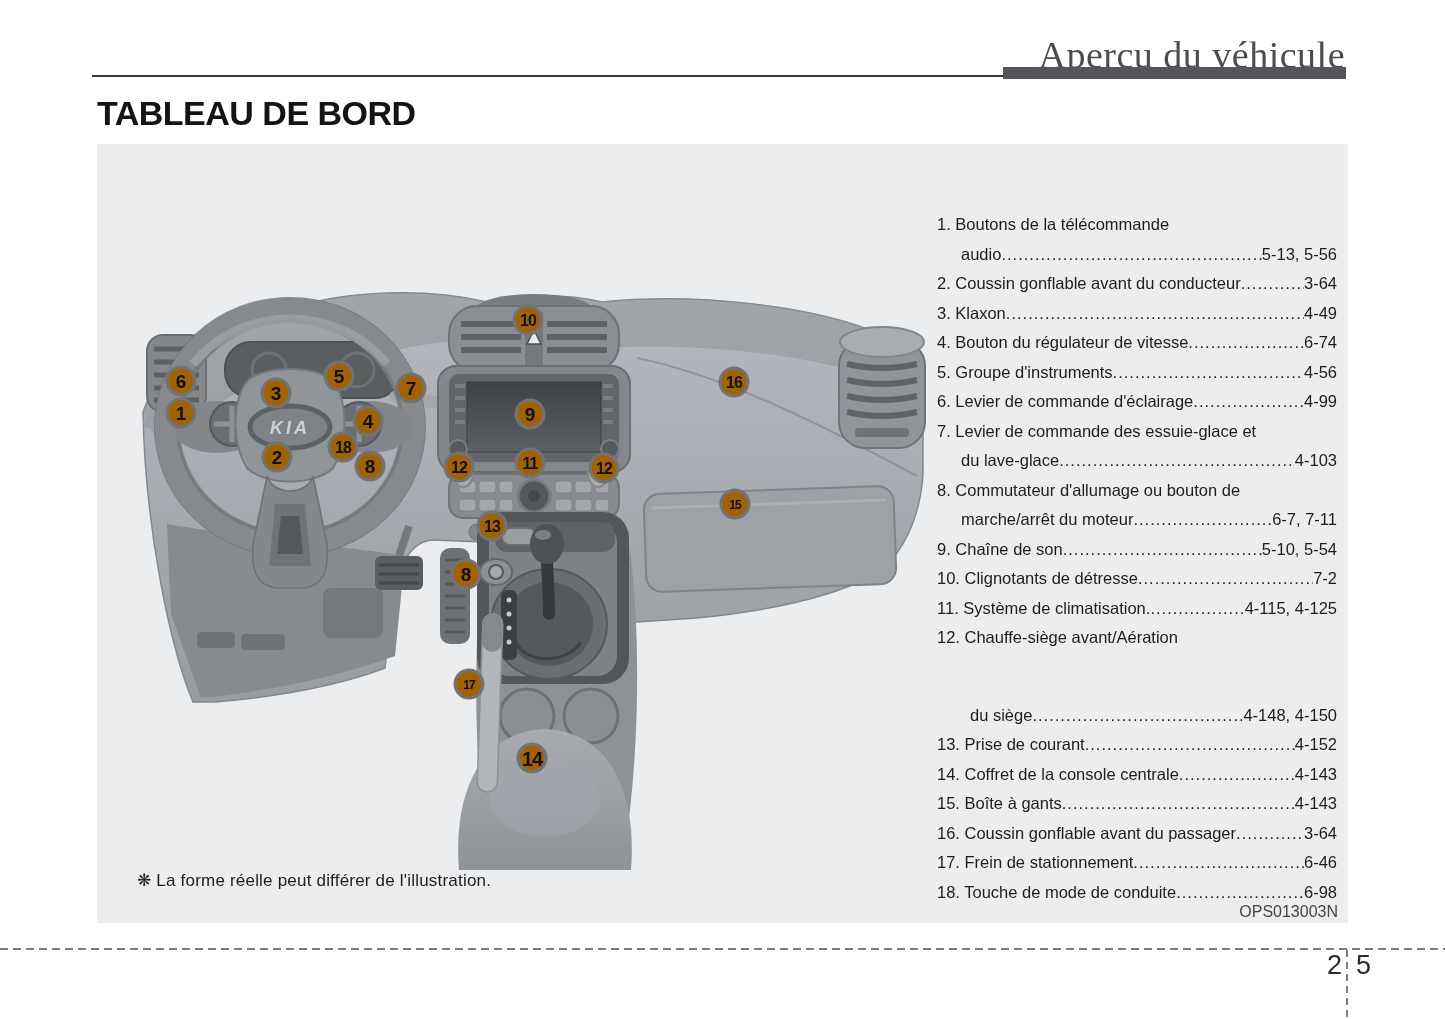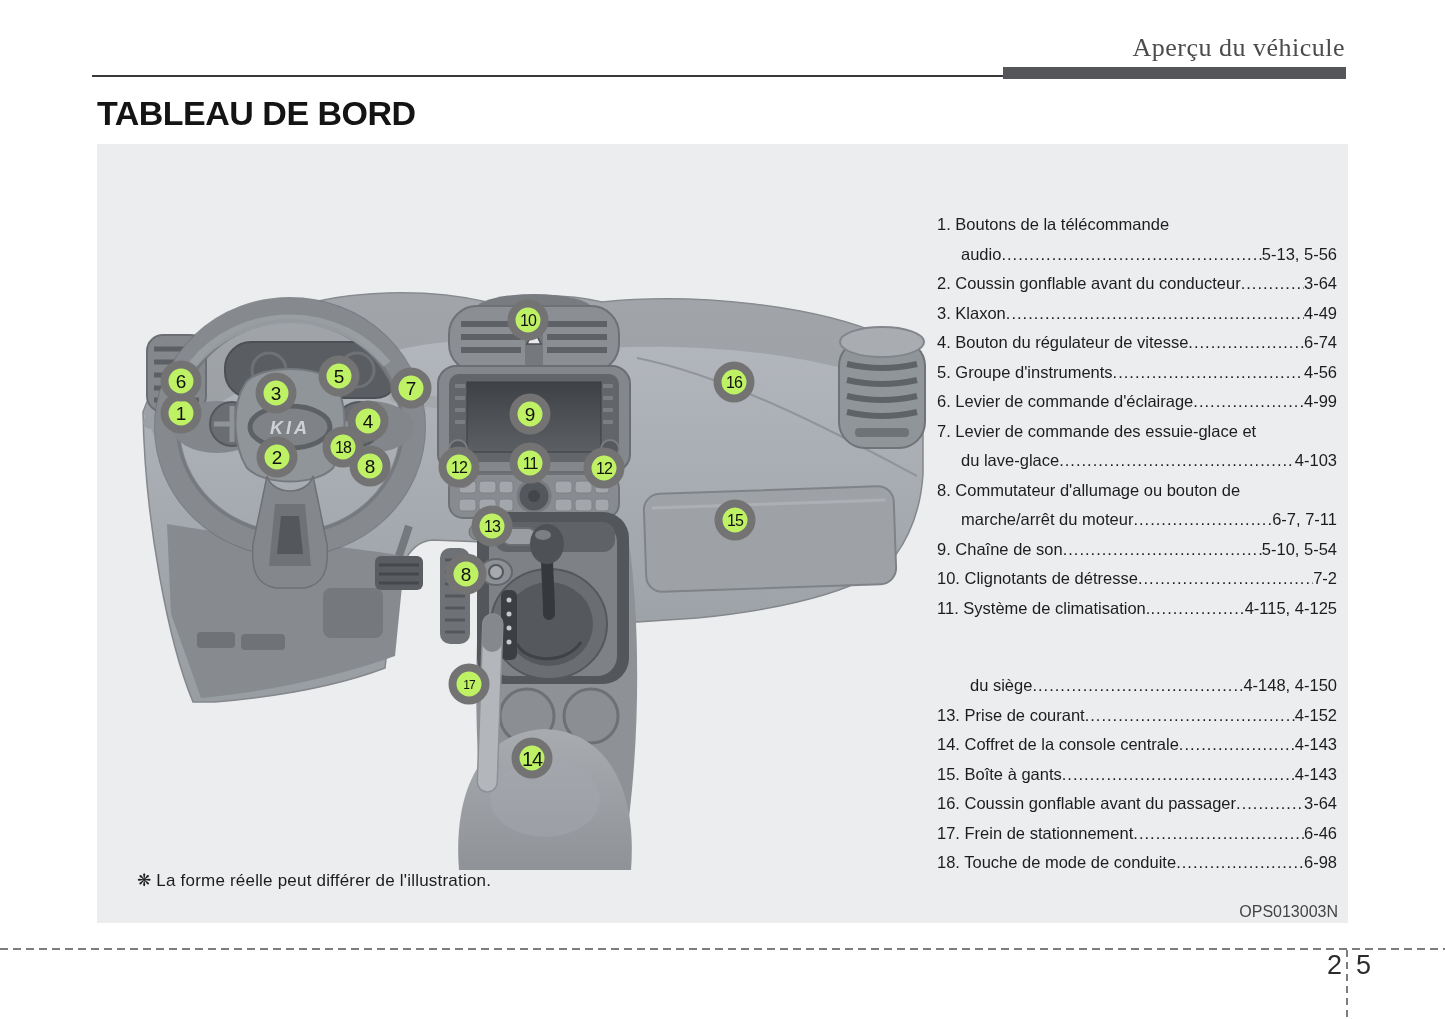--- a/index.html
+++ b/index.html
@@ -6,41 +6,41 @@
   body{
     width:1445px;height:1019px;position:relative;overflow:hidden;
     background:#ffffff;
     font-family:"Liberation Sans","DejaVu Sans",sans-serif;
     -webkit-font-smoothing:antialiased;
   }
   
   .hdr-title{
     position:absolute;top:33px;right:100px;
     font-family:"Liberation Serif","DejaVu Serif",serif;
-    font-size:26px;color:#4c4c4e;letter-spacing:.5px;
+    font-size:38px;color:#4c4c4e;letter-spacing:.5px;
   }
   .hdr-thinline{position:absolute;left:92px;top:75px;width:1253px;height:2px;background:#383838;}
   .hdr-bar{position:absolute;left:1003px;top:67px;width:343px;height:12px;background:#55565a;}
   .page-title{
     position:absolute;left:97px;top:94px;
     font-size:34px;font-weight:bold;color:#141414;letter-spacing:-.5px;
   }
   
   .figure-panel{
     position:absolute;left:97px;top:144px;width:1251px;height:779px;
     background:#ecedee;
   }
   .illu{position:absolute;left:0;top:0;}
   .callout-layer{position:absolute;left:0;top:0;width:100%;height:100%;}
   .callout{
     position:absolute;transform:translate(-50%,-50%);
     width:25px;height:25px;border-radius:50%;
-    background:#bef264;border:8px solid #737373;
+    background:#a16207;border:3px solid #737373;
     display:flex;align-items:center;justify-content:center;
-    color:#111;font-size:19px;line-height:1;
+    color:#111;font-size:19px;line-height:1;font-weight:bold;
   }
   .fig-note{
     position:absolute;left:40px;top:726px;
     font-size:17px;color:#1d1d1f;letter-spacing:.2px;
   }
   .fig-code{
     position:absolute;right:10px;bottom:2px;
     font-size:16px;color:#454547;
   }
   
@@ -249,21 +249,21 @@
       <div class="callout" style="left: 314px; top: 244px; font-size: 19px;">7</div>
       <div class="callout" style="left: 273px; top: 322px; font-size: 19px;">8</div>
       <div class="callout" style="left: 369px; top: 430px; font-size: 19px;">8</div>
       <div class="callout" style="left: 433px; top: 270px; font-size: 19px;">9</div>
       <div class="callout" style="left: 431px; top: 176px; font-size: 16px; letter-spacing: -1px;">10</div>
       <div class="callout" style="left: 433px; top: 319px; font-size: 16px; letter-spacing: -1px;">11</div>
       <div class="callout" style="left: 362px; top: 323px; font-size: 16px; letter-spacing: -1px;">12</div>
       <div class="callout" style="left: 507px; top: 324px; font-size: 16px; letter-spacing: -1px;">12</div>
       <div class="callout" style="left: 395px; top: 382px; font-size: 16px; letter-spacing: -1px;">13</div>
       <div class="callout" style="left: 435px; top: 614px; font-size: 20px; letter-spacing: -1px;">14</div>
-      <div class="callout" style="left: 638px; top: 376px; font-size: 16px; letter-spacing: -1px;">15</div>
+      <div class="callout" style="left: 638px; top: 360px; font-size: 12px; letter-spacing: -1px;">15</div>
       <div class="callout" style="left: 637px; top: 238px; font-size: 16px; letter-spacing: -1px;">16</div>
       <div class="callout" style="left: 372px; top: 540px; font-size: 12px; letter-spacing: -1px;">17</div>
       <div class="callout" style="left: 246px; top: 303px; font-size: 16px; letter-spacing: -1px;">18</div>
     </div>
 
   <div class="fig-note">❋ La forme réelle peut différer de l'illustration.</div>
   <div class="fig-code">OPS013003N</div>
 
   <div class="legend">
       <div class="legend-item">
@@ -346,20 +346,23 @@
         </div>
       </div>
       <div class="legend-item">
         <div class="legend-line">
           <span class="lbl">11. Système de climatisation.</span>
           <span class="dots">........................................................................................................................</span>
           <span class="pg">4-115, 4-125</span>
         </div>
       </div>
       <div class="legend-item">
+        <div class="legend-line">
+          <span class="lbl">12. Chauffe-siège avant/Aération</span>
+        </div>
         <div class="legend-line" style="padding-left: 33px; margin-top: 48px;">
           <span class="lbl">du siège</span>
           <span class="dots">........................................................................................................................</span>
           <span class="pg">4-148, 4-150</span>
         </div>
       </div>
       <div class="legend-item">
         <div class="legend-line">
           <span class="lbl">13. Prise de courant</span>
           <span class="dots">........................................................................................................................</span>

